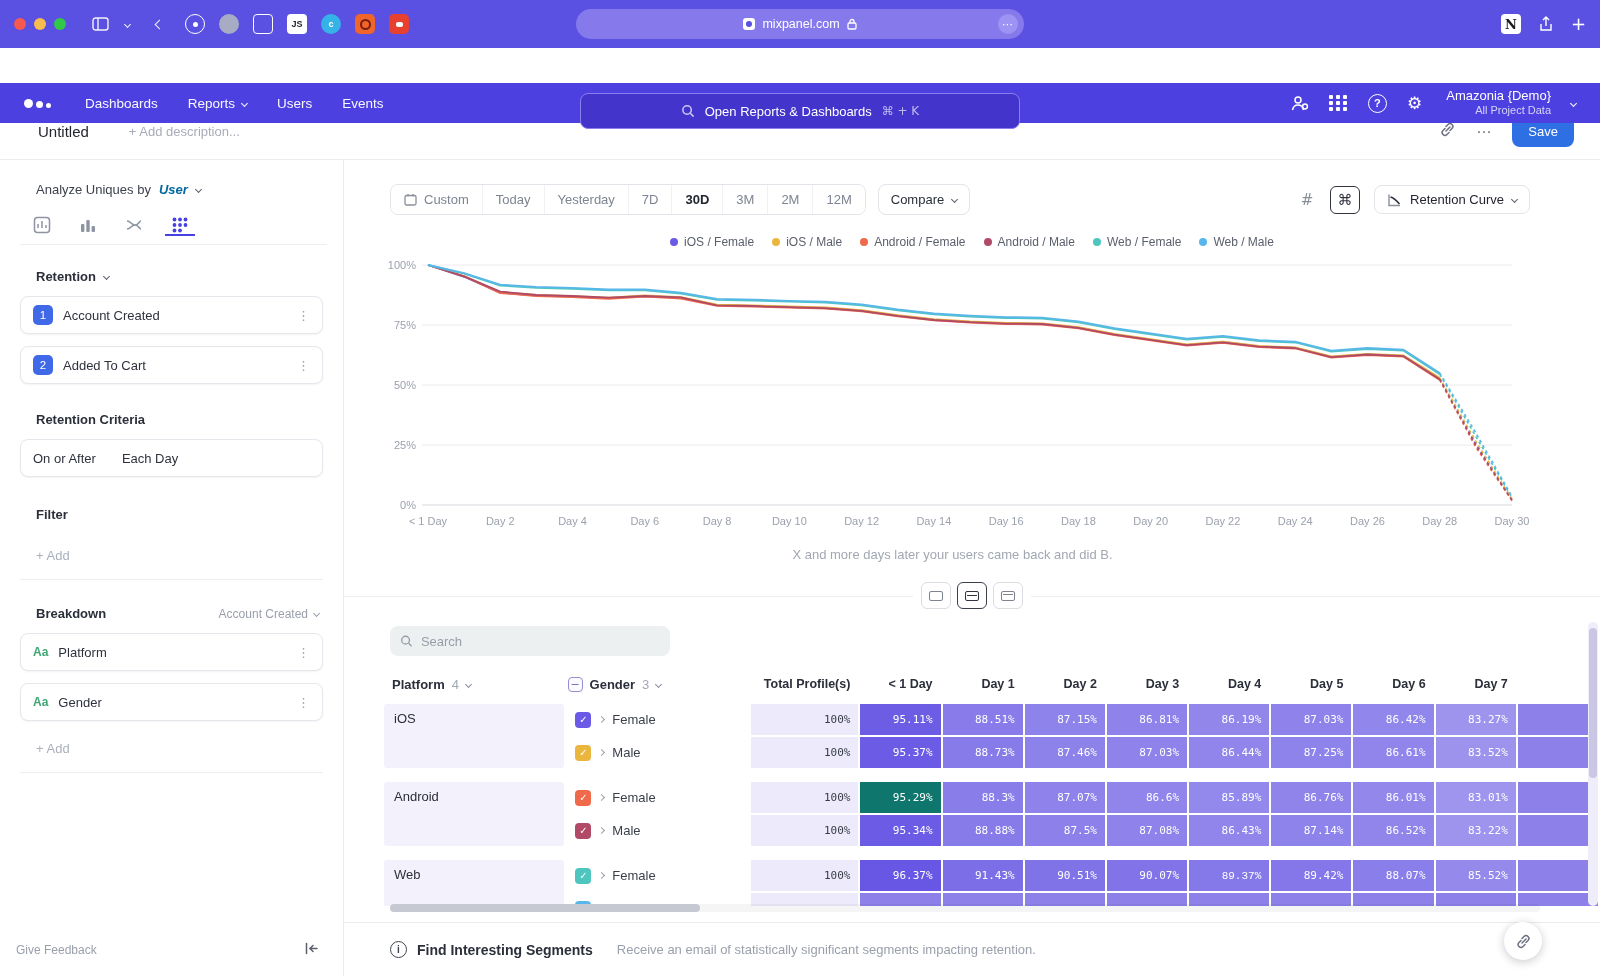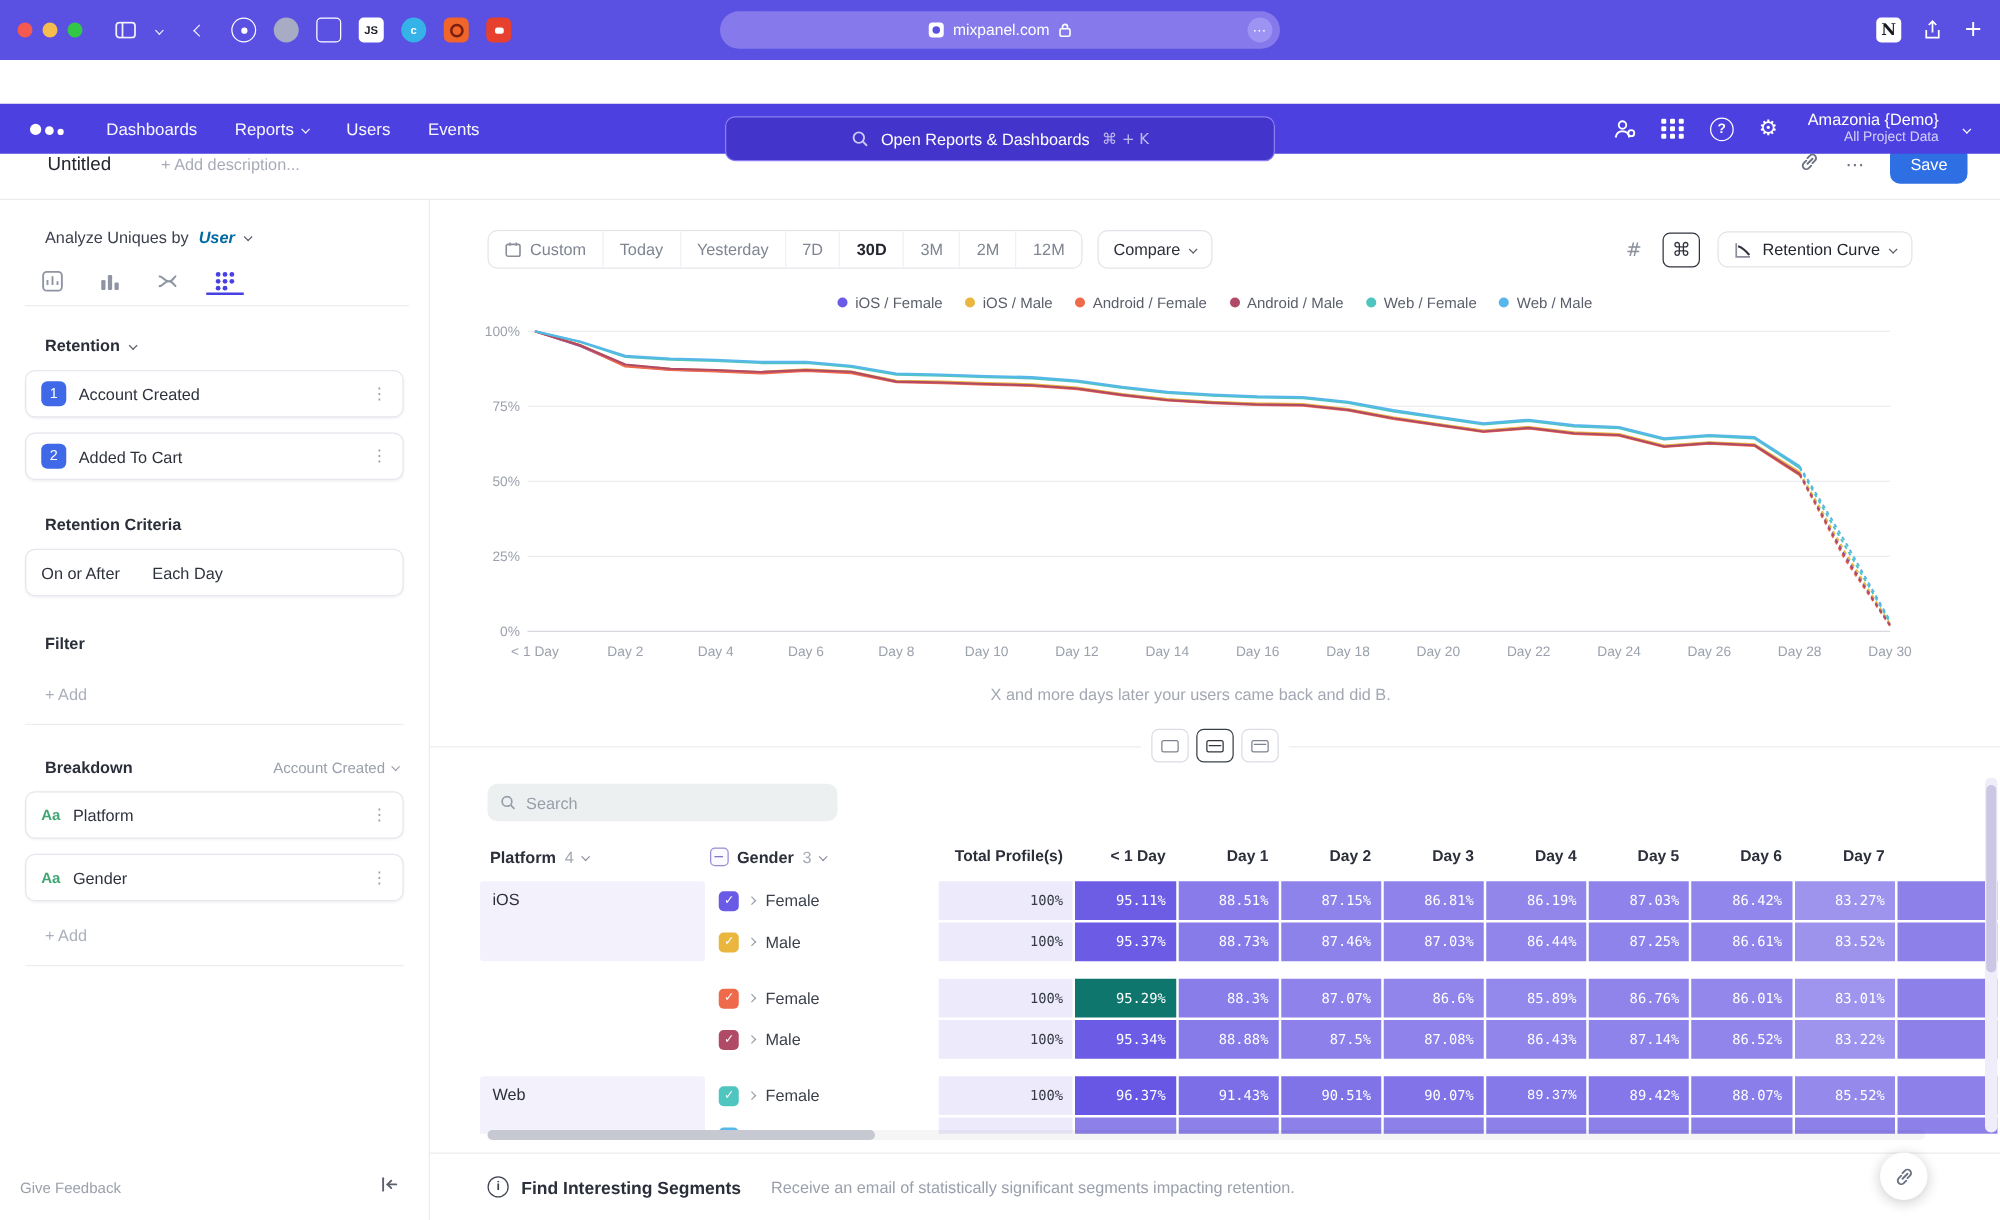--- a/index.html
+++ b/index.html
@@ -629,20 +629,21 @@
               <div class="c-val" style="background: rgb(141, 129, 234);">87.46%</div>
               <div class="c-val" style="background: rgb(143, 130, 235);">87.03%</div>
               <div class="c-val" style="background: rgb(145, 133, 235);">86.44%</div>
               <div class="c-val" style="background: rgb(142, 130, 235);">87.25%</div>
               <div class="c-val" style="background: rgb(145, 133, 235);">86.61%</div>
               <div class="c-val" style="background: rgb(157, 147, 237);">83.52%</div>
               <div class="c-val" style="background: rgb(141, 129, 233);"></div>
             </div>
           </div>
           <div class="tgroup">
+            <div class="pslab">Android</div>
             <div class="trow">
               <div class="c-sp"></div>
               <div class="c-gender">
                 <span class="cbox glyph" style="background: rgb(238, 106, 74);">✓</span>
                 <span class="rchev"></span>
                 <span>Female</span>
               </div>
               <div class="c-total">100%</div>
               <div class="c-val" style="background: #0f766e;">95.29%</div>
               <div class="c-val" style="background: rgb(137, 125, 234);">88.3%</div>

